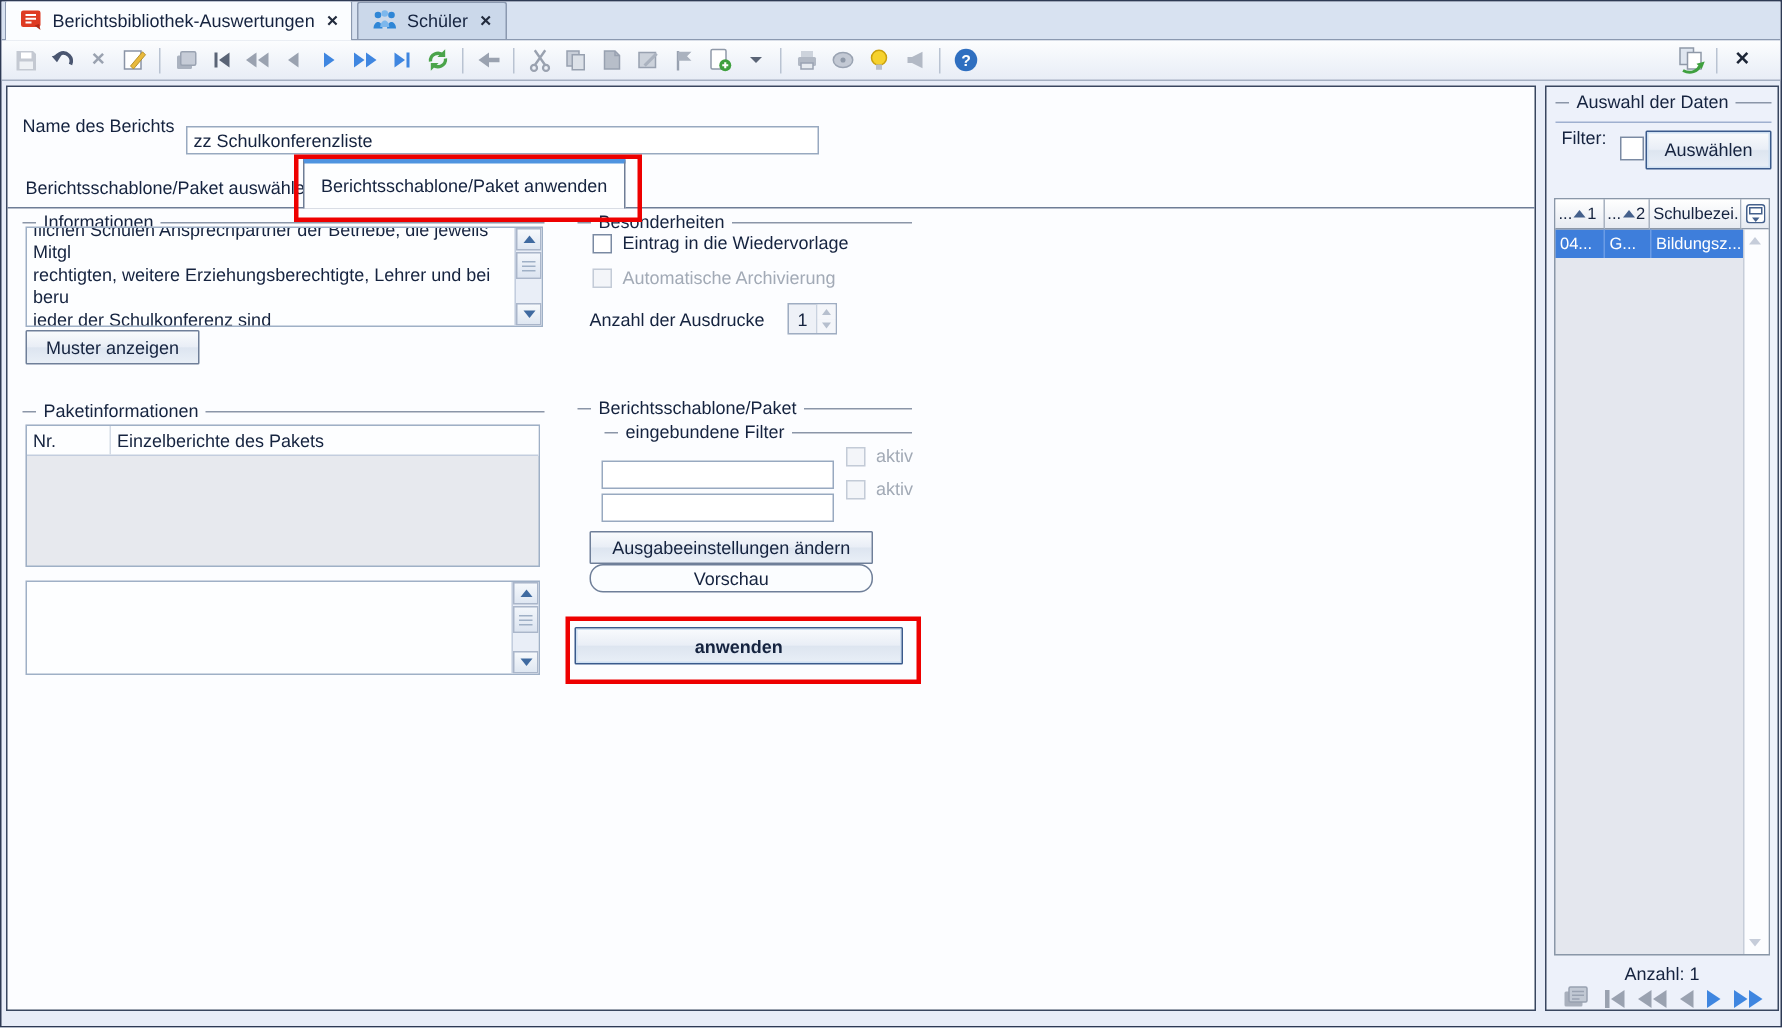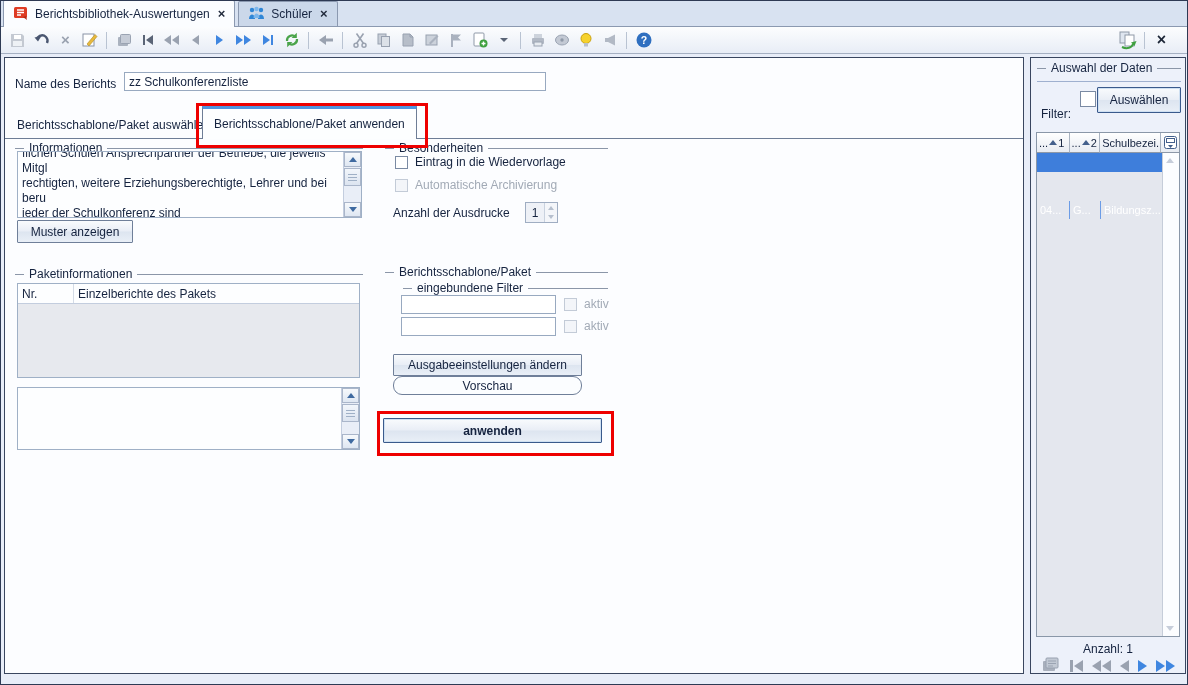--- a/index.html
+++ b/index.html
@@ -35,21 +35,21 @@
   #sidebar{position:absolute;left:1029px;top:56px;width:156px;height:617px;background:#edf1fa;
            border:1px solid #39465f;box-sizing:border-box;}
   .abs{position:absolute;box-sizing:border-box;}
   
   .grp{position:absolute;display:flex;align-items:center;gap:5px;box-sizing:border-box;}
   .grp .gline{flex:1;height:1px;background:#8b96a8;}
   .grp .gdash{width:9px;height:1px;background:#8b96a8;}
   .grp .gtxt{white-space:nowrap;}
   
   .tinput{position:absolute;box-sizing:border-box;border:1px solid #98a9c0;background:#fff;font:12px "Liberation Sans",sans-serif;
-          color:#15233f;padding:1px 4px;}
+          color:#15233f;padding:1px 4px;margin-top:12px;}
   .btn{position:absolute;box-sizing:border-box;display:flex;align-items:center;justify-content:center;
        border:1px solid #6f7f99;border-radius:1px;color:#15233f;
        background:linear-gradient(#f9fbfd,#e9eef6 48%,#dde5f0 52%,#e9eff7);white-space:nowrap;}
   .btn.default{border-color:#3a5a8c;box-shadow:inset 0 0 0 1px #cfe0f2;}
   .btn.flat{border-radius:9px;background:#fbfdff;border-color:#6f7f99;}
   .chk{width:13px;height:13px;box-sizing:border-box;border:1px solid #7a8aa3;background:#fff;flex:0 0 auto;}
   .chk.disabled{border-color:#c3cbd7;background:#f3f5f9;}
   .cbrow{position:absolute;display:flex;align-items:center;gap:7px;}
   .dimtxt{color:#a2aab6;}
   
@@ -83,21 +83,21 @@
   .spinarr div{flex:1;display:flex;align-items:center;justify-content:center;background:#f4f6fa;}
   .spinarr .chevs-u{width:0;height:0;border-left:3px solid transparent;border-right:3px solid transparent;border-bottom:4px solid #b6bfce;}
   .spinarr .chevs-d{width:0;height:0;border-left:3px solid transparent;border-right:3px solid transparent;border-top:4px solid #b6bfce;}
   
   #sgrid{position:absolute;left:5px;top:74px;width:144px;height:505px;background:#e4e7ee;border:1px solid #8a97a8;box-sizing:border-box;}
   .ghead{display:flex;height:20px;}
   .gh{box-sizing:border-box;background:linear-gradient(#ffffff,#e7ebf2);border-right:1px solid #a9b3c1;border-bottom:1px solid #8d98a8;
       display:flex;align-items:center;padding:0 2px;font-size:11px;gap:1px;overflow:hidden;white-space:nowrap;}
   .sorttri{width:0;height:0;border-left:4px solid transparent;border-right:4px solid transparent;border-bottom:5px solid #44608c;display:inline-block;}
   .grow{display:flex;height:19px;background:#3e7edb;color:#fff;font-size:11px;width:126px;}
-  .gc{box-sizing:border-box;padding:9px 3px;border-right:1px solid #6b9ce6;display:flex;align-items:center;overflow:hidden;white-space:nowrap;margin-top:48px;}
+  .gc{box-sizing:border-box;padding:9px 3px;border-right:1px solid #6b9ce6;display:flex;align-items:center;overflow:hidden;white-space:nowrap;}
   .gtrack{position:absolute;right:0;top:20px;bottom:0;width:16px;background:#fcfdff;border-left:1px solid #c6cdd9;}
   .gtrack .tchev{position:absolute;left:3px;}
   
   .bnav{position:absolute;left:10px;top:597px;display:flex;align-items:center;gap:9px;}
   .btr-r{border-width:6px 0 6px 9px;}
   .btr-l{border-width:6px 9px 6px 0;}
   .hbar{width:3px;height:12px;background:#9aa2b0;display:inline-block;}
   #anzahl{position:absolute;left:0;top:584px;width:100%;text-align:center;}
   label, .stat{white-space:nowrap;}
 </style>
@@ -415,21 +415,21 @@
     <div class="redbox" style="left:372px;top:353px;width:231px;height:39px;"></div>
   </div>
 
   <div id="sidebar">
     <div class="grp" style="left:6px;top:3px;width:144px;">
       <span class="gdash"></span>
         <span class="gtxt">Auswahl der Daten</span>
         <span class="gdash" style="flex:1;"></span>
     </div>
     <div class="abs" style="left:6px;top:23px;width:144px;border-top:1px solid #9fb0cf;"></div>
-    <span class="abs stat" style="left:10px;top:49px;">Filter:</span>
+    <span class="abs stat" style="left:10px;top:27px;">Filter:</span>
     <span class="chk abs" style="left:49px;top:33px;width:16px;height:16px;"></span>
     <div class="btn default" style="left:66px;top:29px;width:84px;height:26px;">Auswählen</div>
 
     <div id="sgrid">
       <div class="ghead">
         <div class="gh" style="width:33px;">
           <span>...</span>
             <span class="sorttri"></span>
             <span>1</span>
         </div>

